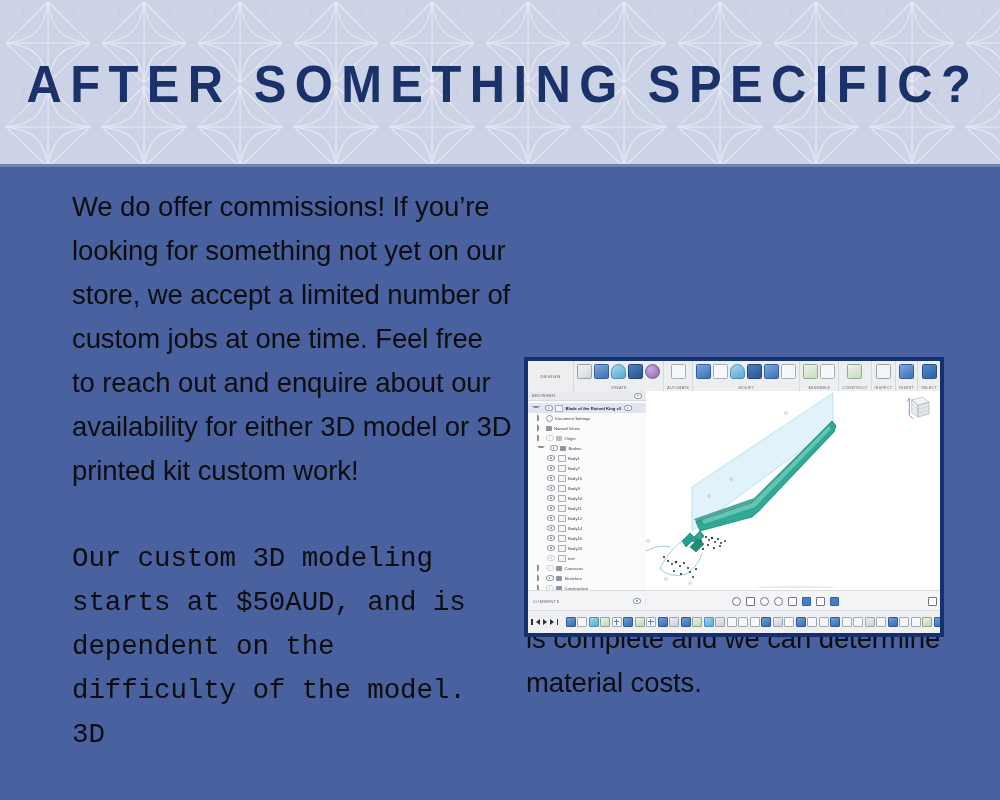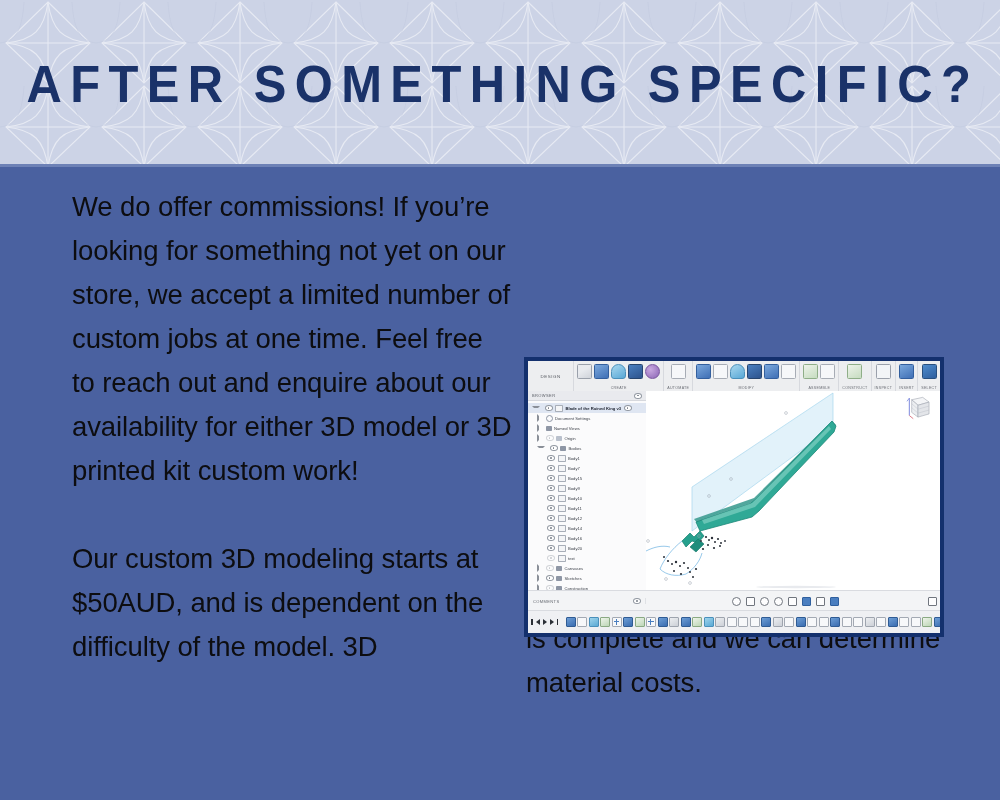--- a/index.html
+++ b/index.html
@@ -50,21 +50,21 @@
     position:absolute;left:526px;top:318px;width:420px;
   }
   p.para{
     margin:0;
     color:#0d0d10;
     font-size:27.5px;
     line-height:44px;
     font-family:"Liberation Sans", sans-serif;
     letter-spacing:-0.1px;
   }
-  p.para + p.para{margin-top:44px;}
+  p.para + p.para{margin-top:44px;font-family:Liberation Mono, monospace;}
 
   
   .cad-frame{
     position:absolute;left:524px;top:190px;width:420px;height:280px;
     border:4px solid #14306d;
     box-sizing:border-box;
     background:#ffffff;
     overflow:hidden;
   }
   .cad-inner{position:absolute;left:0;top:0;right:0;bottom:0;background:#fff;}

